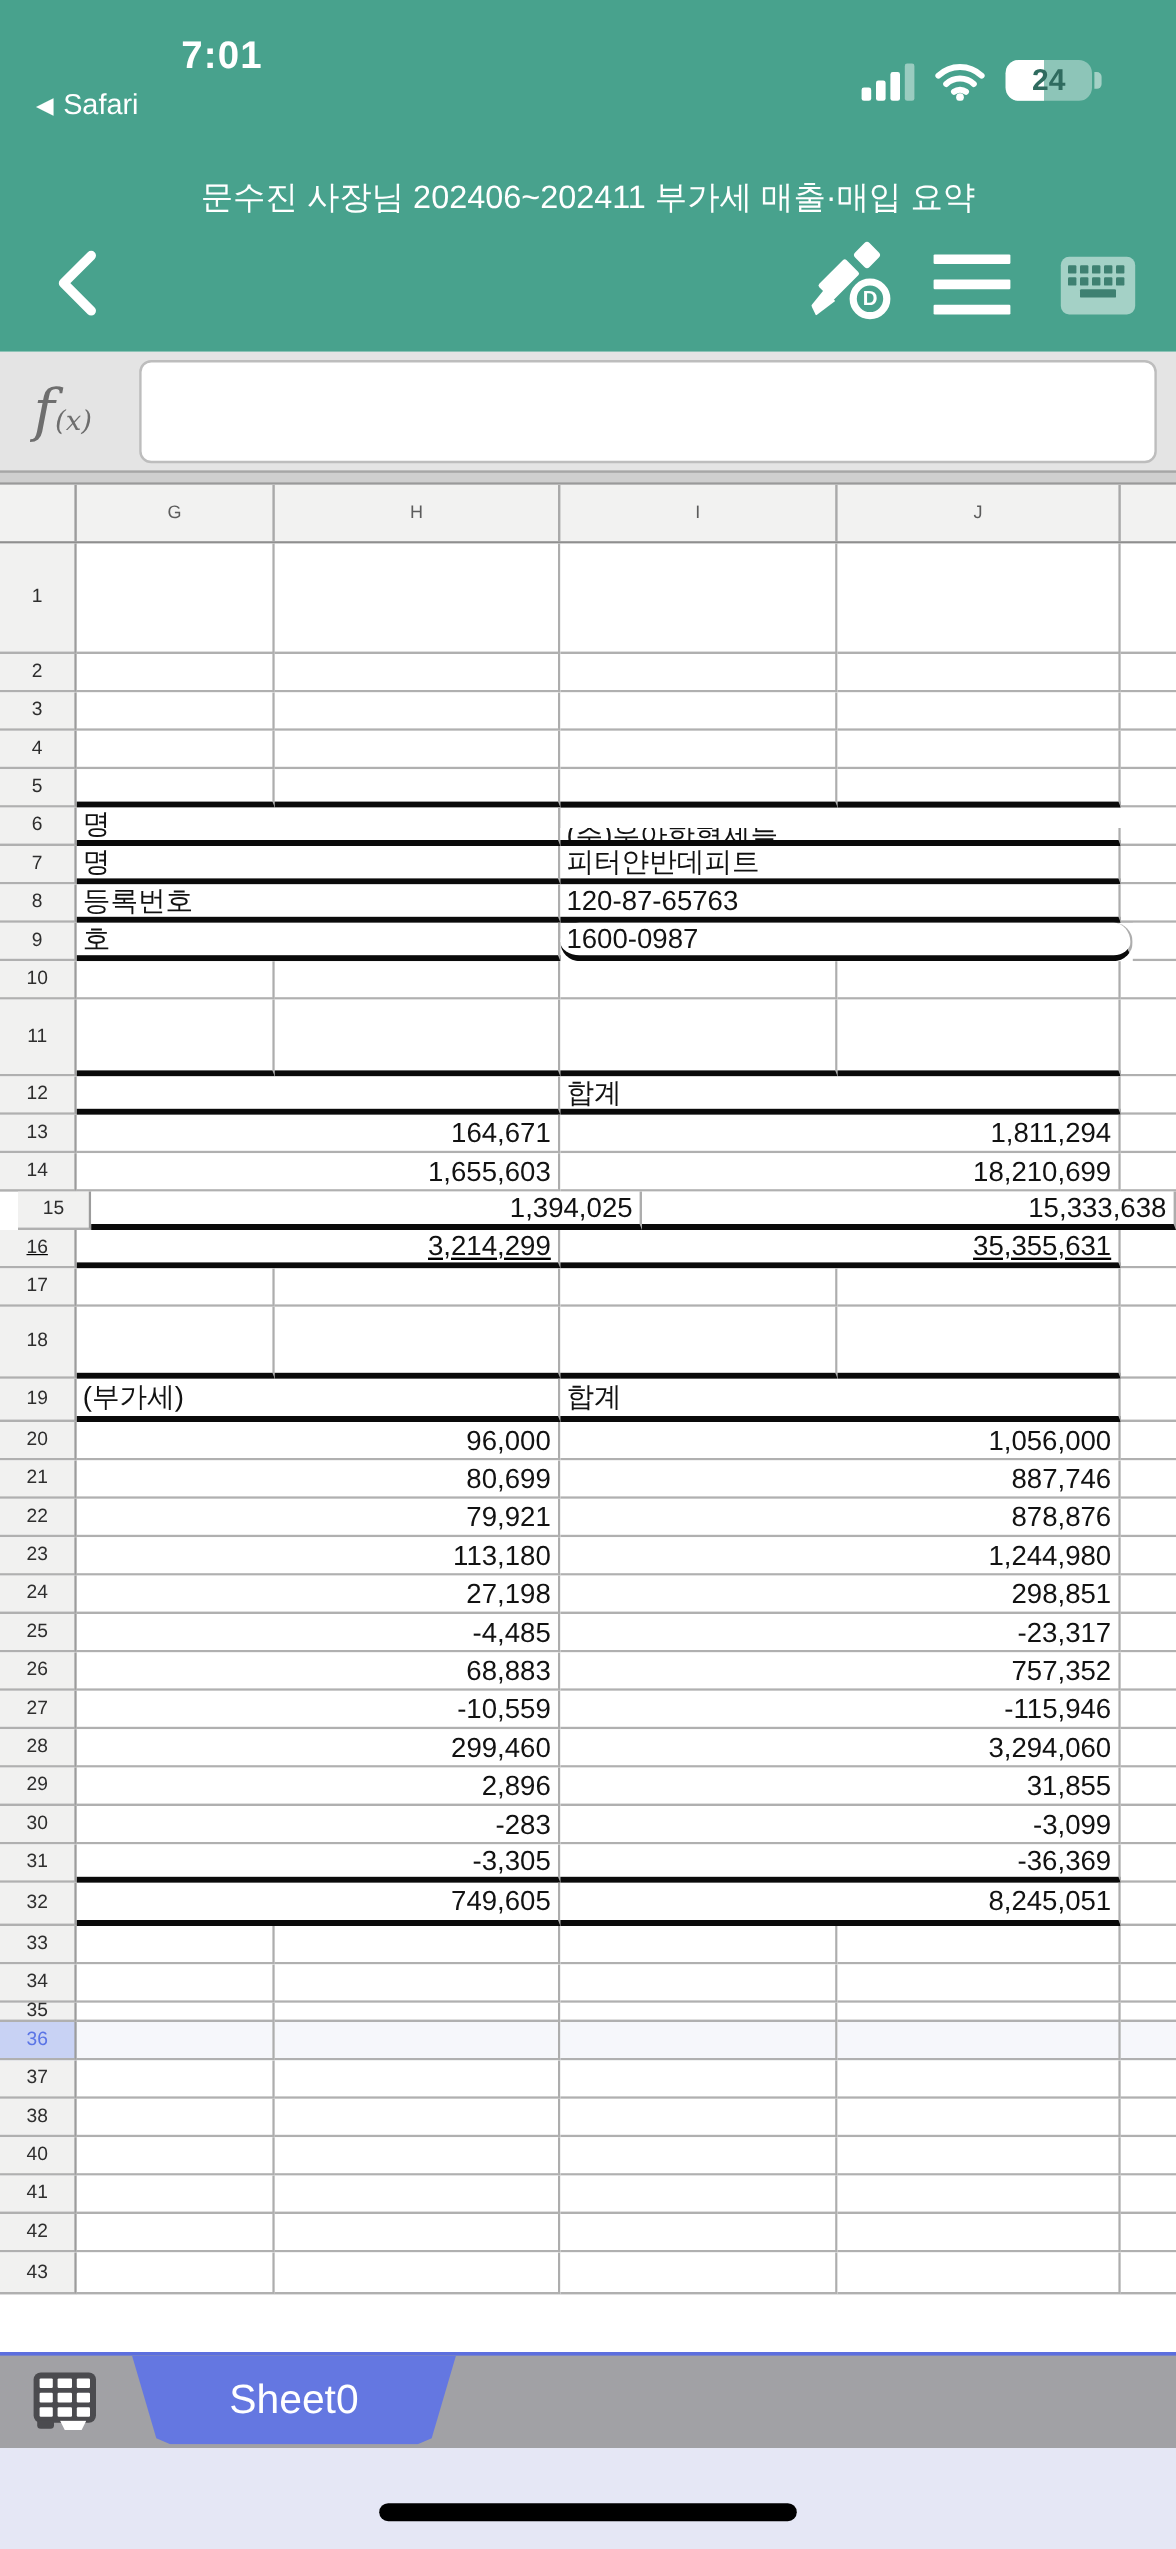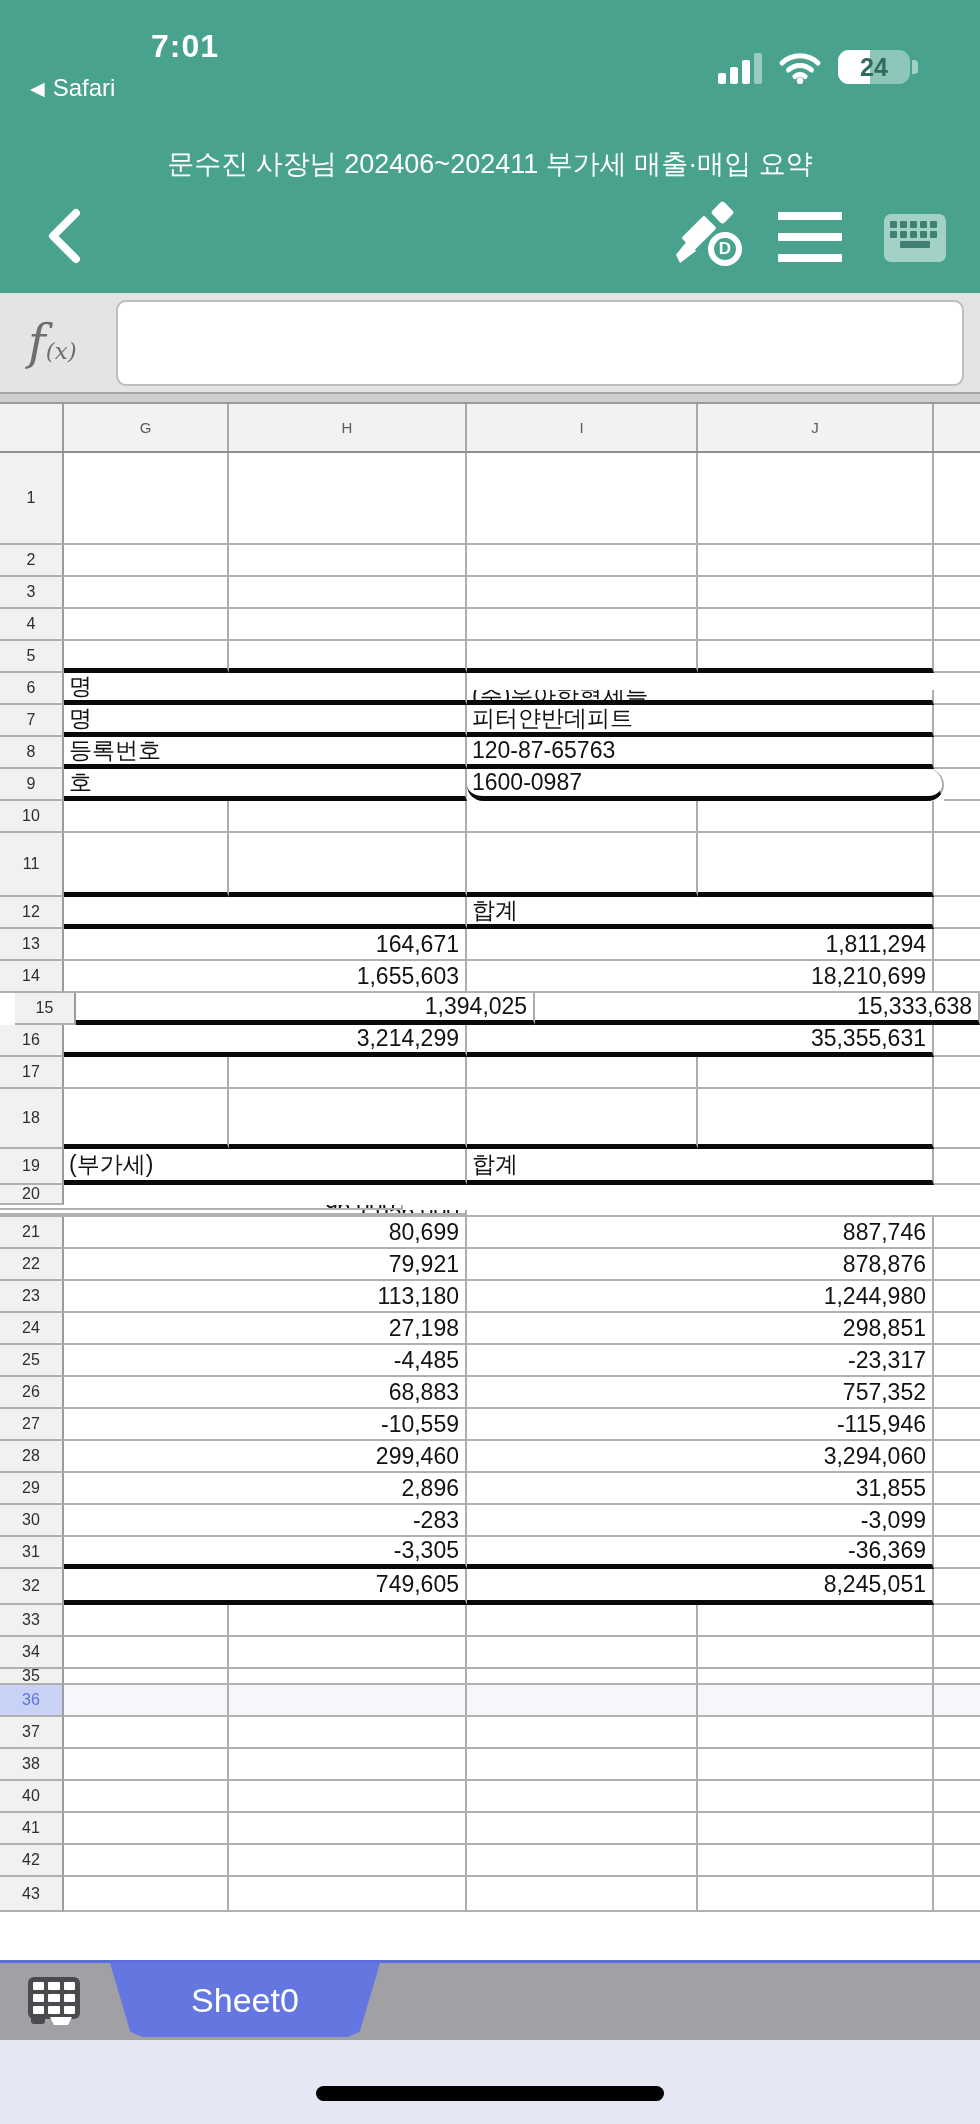--- a/index.html
+++ b/index.html
@@ -281,21 +281,21 @@
           <div class="cell r" style="width: 403px;">1,655,603</div>
           <div class="cell r" style="width: 467px;">18,210,699</div>
           <div class="sliver"></div>
         </div>
         <div class="grow" style="height: 32px; margin-left: 15px;">
           <div class="rn">15</div>
           <div class="cell r tb" style="width: 482px;">1,394,025</div>
           <div class="cell r tb" style="width: 467px;">15,333,638</div>
           <div class="sliver"></div>
         </div>
-        <div class="grow" style="height: 32px;">
+        <div class="grow" style="height: 32px; text-decoration: underline;">
           <div class="rn">16</div>
           <div class="cell r tb" style="width: 403px;">3,214,299</div>
           <div class="cell r tb" style="width: 467px;">35,355,631</div>
           <div class="sliver"></div>
         </div>
         <div class="grow" style="height: 32px;">
           <div class="rn">17</div>
           <div class="cell" style="width: 165px;"></div>
           <div class="cell" style="width: 238px;"></div>
           <div class="cell" style="width: 231px;"></div>
@@ -309,21 +309,21 @@
           <div class="cell tb" style="width: 231px;"></div>
           <div class="cell tb" style="width: 236px;"></div>
           <div class="sliver"></div>
         </div>
         <div class="grow" style="height: 36px;">
           <div class="rn">19</div>
           <div class="cell l tb" style="width: 403px;">(부가세)</div>
           <div class="cell l tb" style="width: 467px;">합계</div>
           <div class="sliver"></div>
         </div>
-        <div class="grow" style="height: 32px; flex-direction: column;">
+        <div class="grow" style="height: 32px;">
           <div class="rn">20</div>
           <div class="cell r" style="width: 403px;">96,000</div>
           <div class="cell r" style="width: 467px;">1,056,000</div>
           <div class="sliver"></div>
         </div>
         <div class="grow" style="height: 32px;">
           <div class="rn">21</div>
           <div class="cell r" style="width: 403px;">80,699</div>
           <div class="cell r" style="width: 467px;">887,746</div>
           <div class="sliver"></div>

